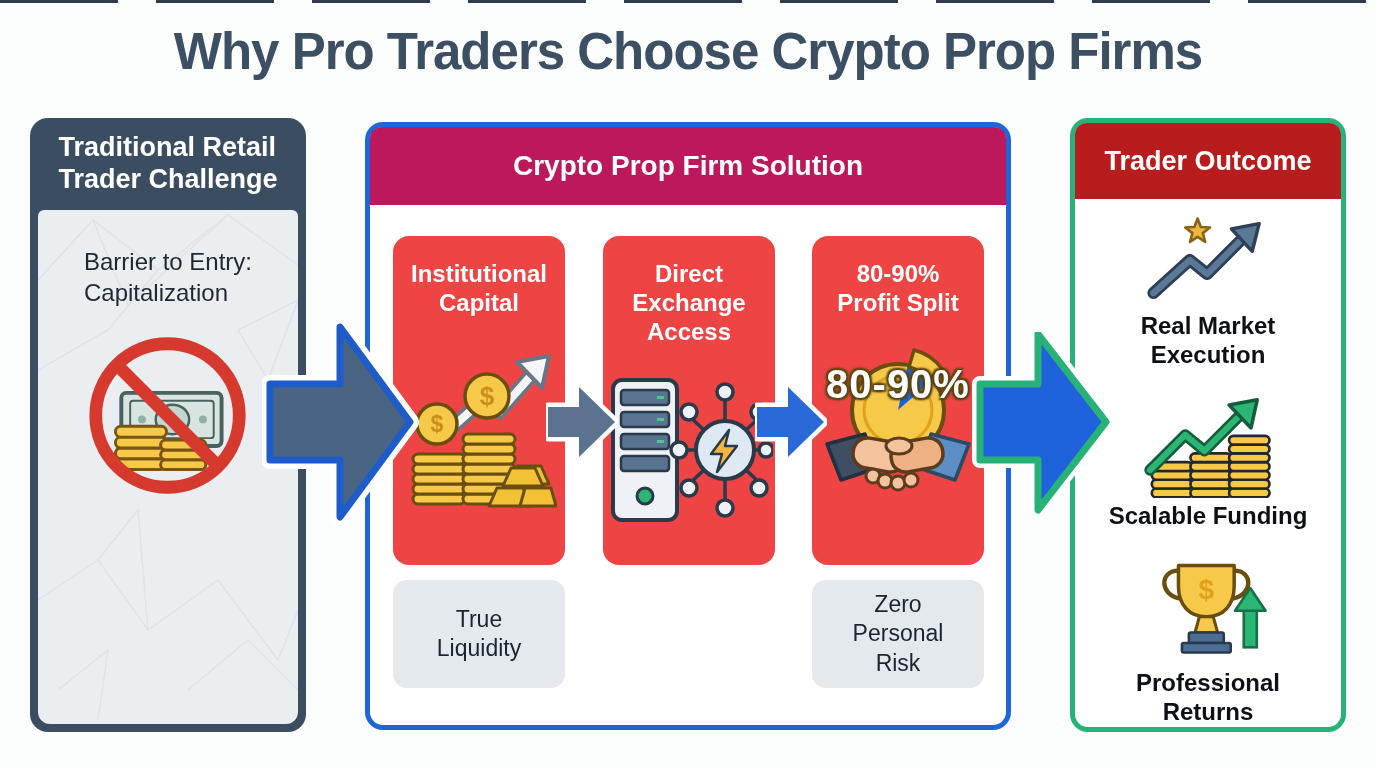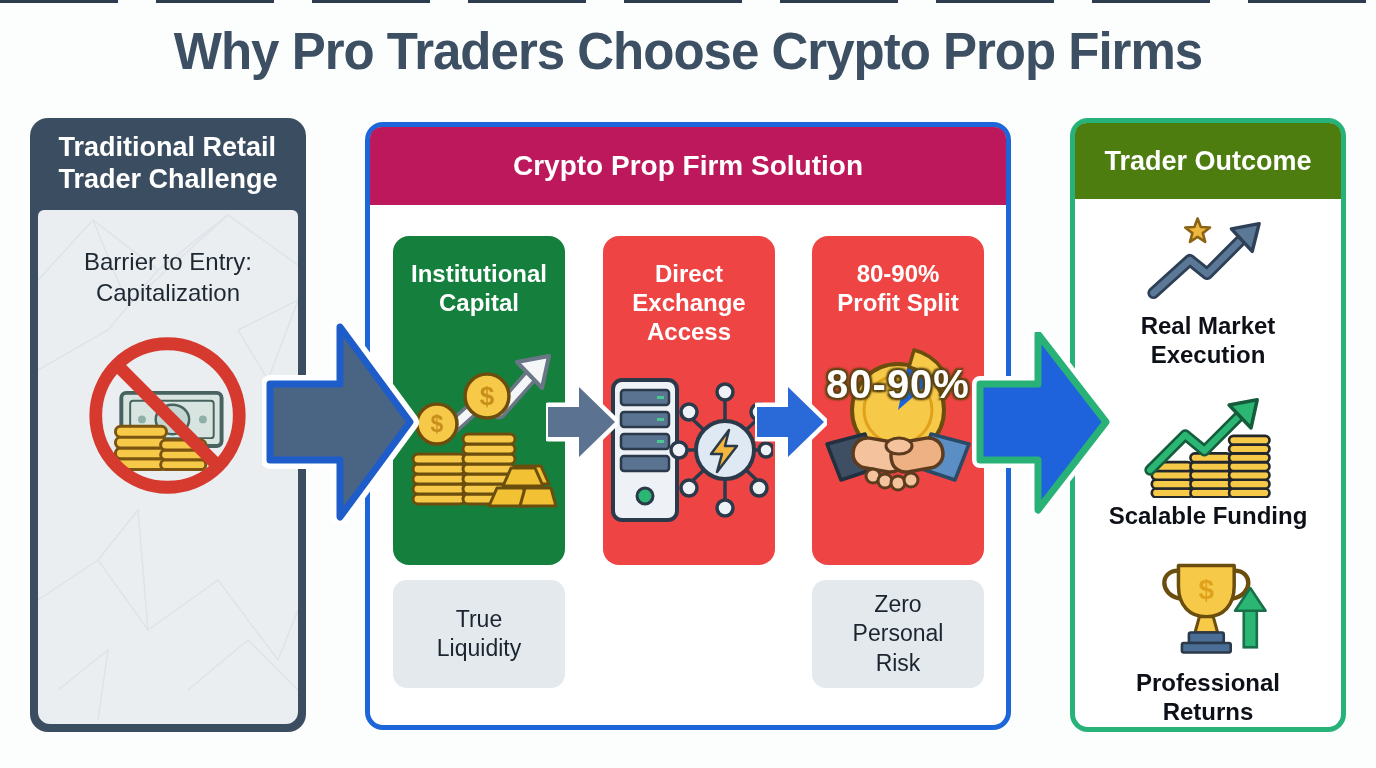--- a/index.html
+++ b/index.html
@@ -28,21 +28,21 @@
     color:#fff; font-size:27px; font-weight:bold; line-height:1.18;
     text-align:left; white-space:pre-line;
   }
   .panel-left-body {
     position:absolute; left:8px; right:8px; top:92px; bottom:8px;
     background:#ebeef1; border-radius:6px 6px 12px 12px;
     display:flex; flex-direction:column; align-items:center; overflow:hidden;
   }
   .poly-pattern { position:absolute; inset:0; }
   .barrier-text {
-    margin-top:36px; font-size:24px; color:#1e2833; text-align:center;
+    margin-top:36px; font-size:24px; color:#1e2833; text-align:left;
     line-height:1.3; white-space:pre-line; position:relative;
   }
   .no-money-wrap { margin-top:22px; position:relative; }
   .left-caption {
     margin-top:22px; font-size:25px; font-weight:bold; color:#0d141c;
     text-align:center; line-height:1.22; white-space:pre-line; position:relative;
   }
   
   .panel-mid {
     position:absolute; left:365px; top:122px; width:646px; height:608px;
@@ -50,21 +50,21 @@
   }
   .panel-mid-header {
     position:absolute; top:0; left:0; right:0; height:78px;
     background:#be185d; border-radius:12px 12px 0 0;
     display:flex; align-items:center; justify-content:center;
     color:#fff; font-size:28px; font-weight:bold;
   }
   .sol-card {
     position:absolute; top:109px; height:329px; width:172px; border-radius:16px;
   }
-  .sol-card.slate { background:#15803d; }
+  .sol-card.slate { background:#ef4444; }
   .sol-card.blue  { background:#ef4444; }
   .sol-card-title {
     padding-top:24px; text-align:center; color:#fff; font-weight:bold;
     font-size:24px; line-height:1.2; white-space:pre-line;
   }
   .card-icon { position:absolute; left:50%; transform:translateX(-50%); }
   .profit-overlay {
     position:absolute; top:126px; left:0; width:100%; text-align:center;
     font-size:40px; font-weight:bold; color:#ffffff; letter-spacing:1px;
     text-shadow:-2px -2px 2px #5a4410, 2px -2px 2px #5a4410,
@@ -77,21 +77,21 @@
     font-size:23px; color:#1b2530; text-align:center; line-height:1.28;
     white-space:pre-line;
   }
   
   .panel-right {
     position:absolute; left:1070px; top:118px; width:276px; height:614px;
     background:#ffffff; border:5px solid #27b279; border-radius:18px;
   }
   .panel-right-header {
     position:absolute; top:0; left:0; right:0; height:76px;
-    background:#4d7c0f; border-radius:12px 12px 0 0;
+    background:#b91c1c; border-radius:12px 12px 0 0;
     display:flex; align-items:center; justify-content:center;
     color:#fff; font-size:27px; font-weight:bold;
   }
   .outcome-list {
     position:absolute; top:76px; left:0; right:0; bottom:0;
     display:flex; flex-direction:column; align-items:center;
   }
   .outcome-label {
     font-size:24px; font-weight:bold; color:#0d1117; text-align:center;
     line-height:1.2; white-space:pre-line;

